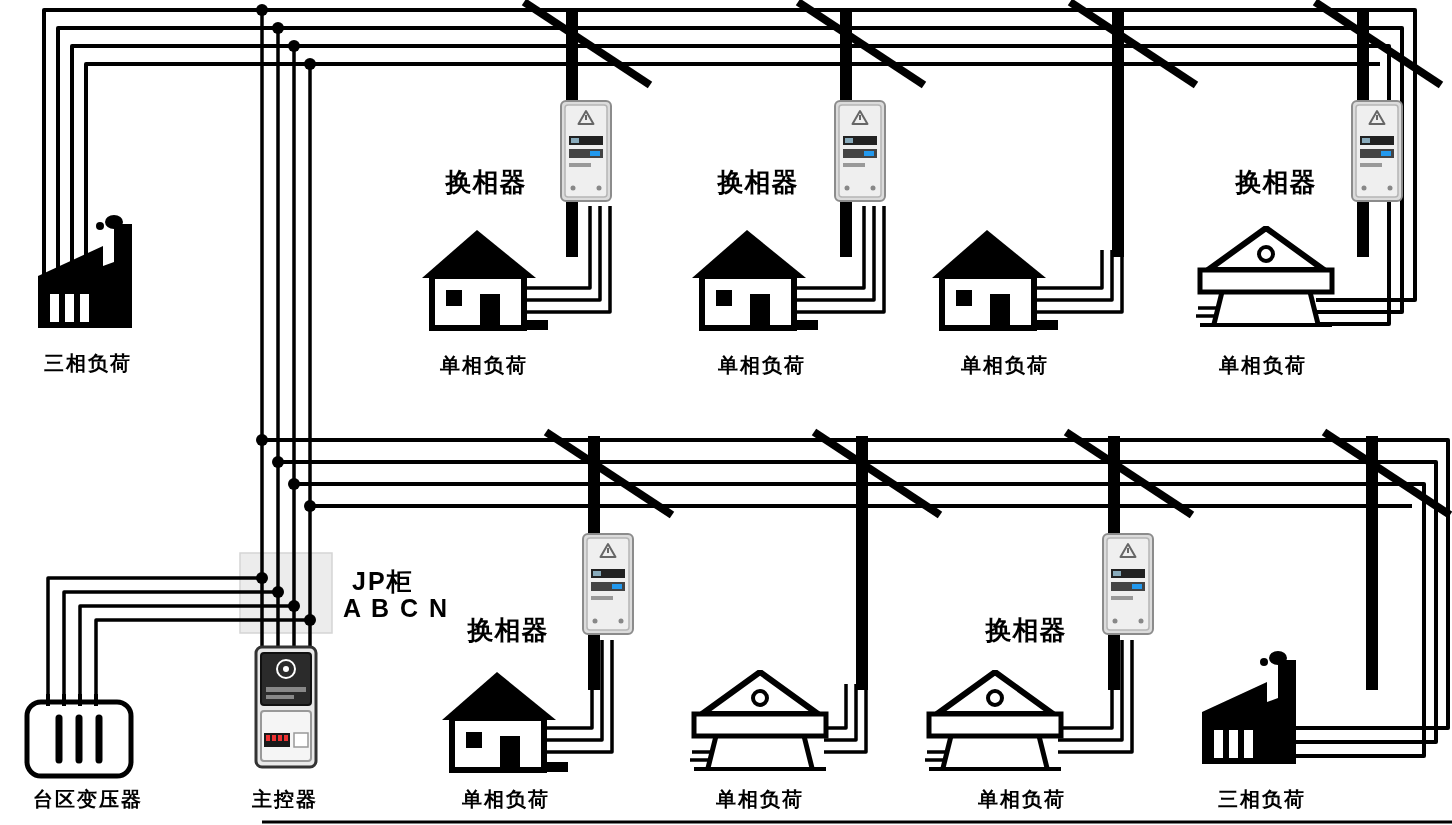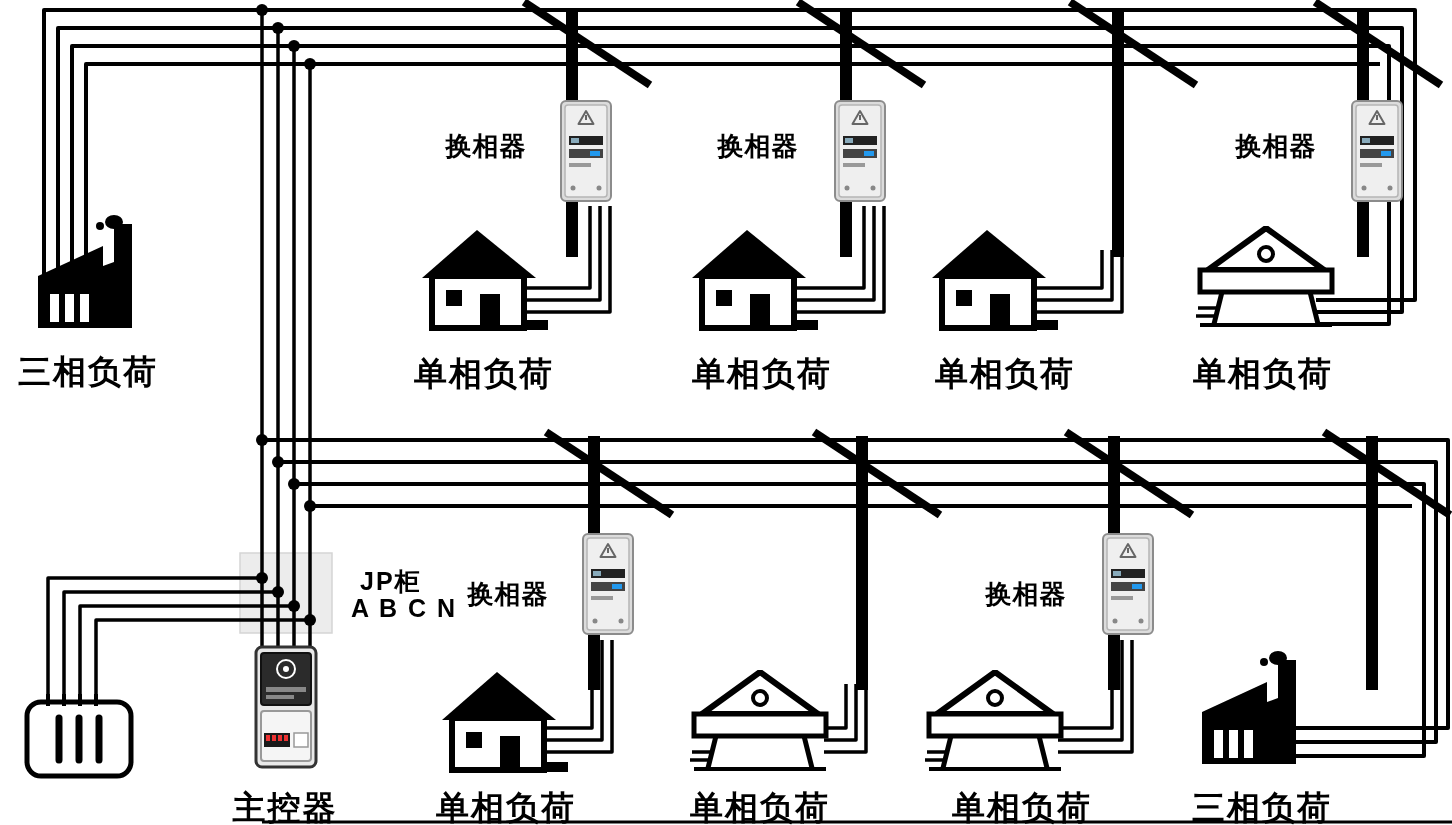--- a/index.html
+++ b/index.html
@@ -8,34 +8,33 @@
     width:1452px;height:825px;
     background:#ffffff;
     overflow:hidden;
     font-family:"Liberation Sans","DejaVu Sans",sans-serif;
   }
   #wiring{position:absolute;left:0;top:0;}
   .lbl{
     position:absolute;
     transform:translateX(-50%);
     font-weight:bold;
-    font-size:33px;
+    font-size:20px;
     letter-spacing:2px;
     color:#000;
     white-space:nowrap;
   }
-  .lbl-sm{font-size:26px;letter-spacing:1px;}
+  .lbl-sm{font-size:26px;letter-spacing:1px;margin-top:36px;}
   .lbl-jp{
     position:absolute;
     font-weight:bold;
     font-size:25px;
     letter-spacing:2px;
     color:#000;
     white-space:nowrap;
-    margin-left:8px;
   }
 </style>
 </head>
 <body>
 
 <div id="canvas">
 
   <svg id="wiring" width="1452" height="825" viewBox="0 0 1452 825">
     <defs>
       <symbol id="sym-house-a" viewBox="0 0 130 105">
@@ -288,20 +287,21 @@
   <div class="lbl" style="left:762px;top:352px">单相负荷</div>
   <div class="lbl" style="left:1005px;top:352px">单相负荷</div>
   <div class="lbl" style="left:1263px;top:352px">单相负荷</div>
 
   <div class="lbl-jp" style="left:352px;top:565px">JP柜</div>
   <div class="lbl-jp" style="left:343px;top:594px">A B C N</div>
 
   <div class="lbl lbl-sm" style="left:508px;top:577px">换相器</div>
   <div class="lbl lbl-sm" style="left:1026px;top:577px">换相器</div>
 
+  <div class="lbl" style="left:88px;top:786px">台区变压器</div>
   <div class="lbl" style="left:285px;top:786px">主控器</div>
 
   <div class="lbl" style="left:506px;top:786px">单相负荷</div>
   <div class="lbl" style="left:760px;top:786px">单相负荷</div>
   <div class="lbl" style="left:1022px;top:786px">单相负荷</div>
 
   <div class="lbl" style="left:1262px;top:786px">三相负荷</div>
 
 </div>
 

